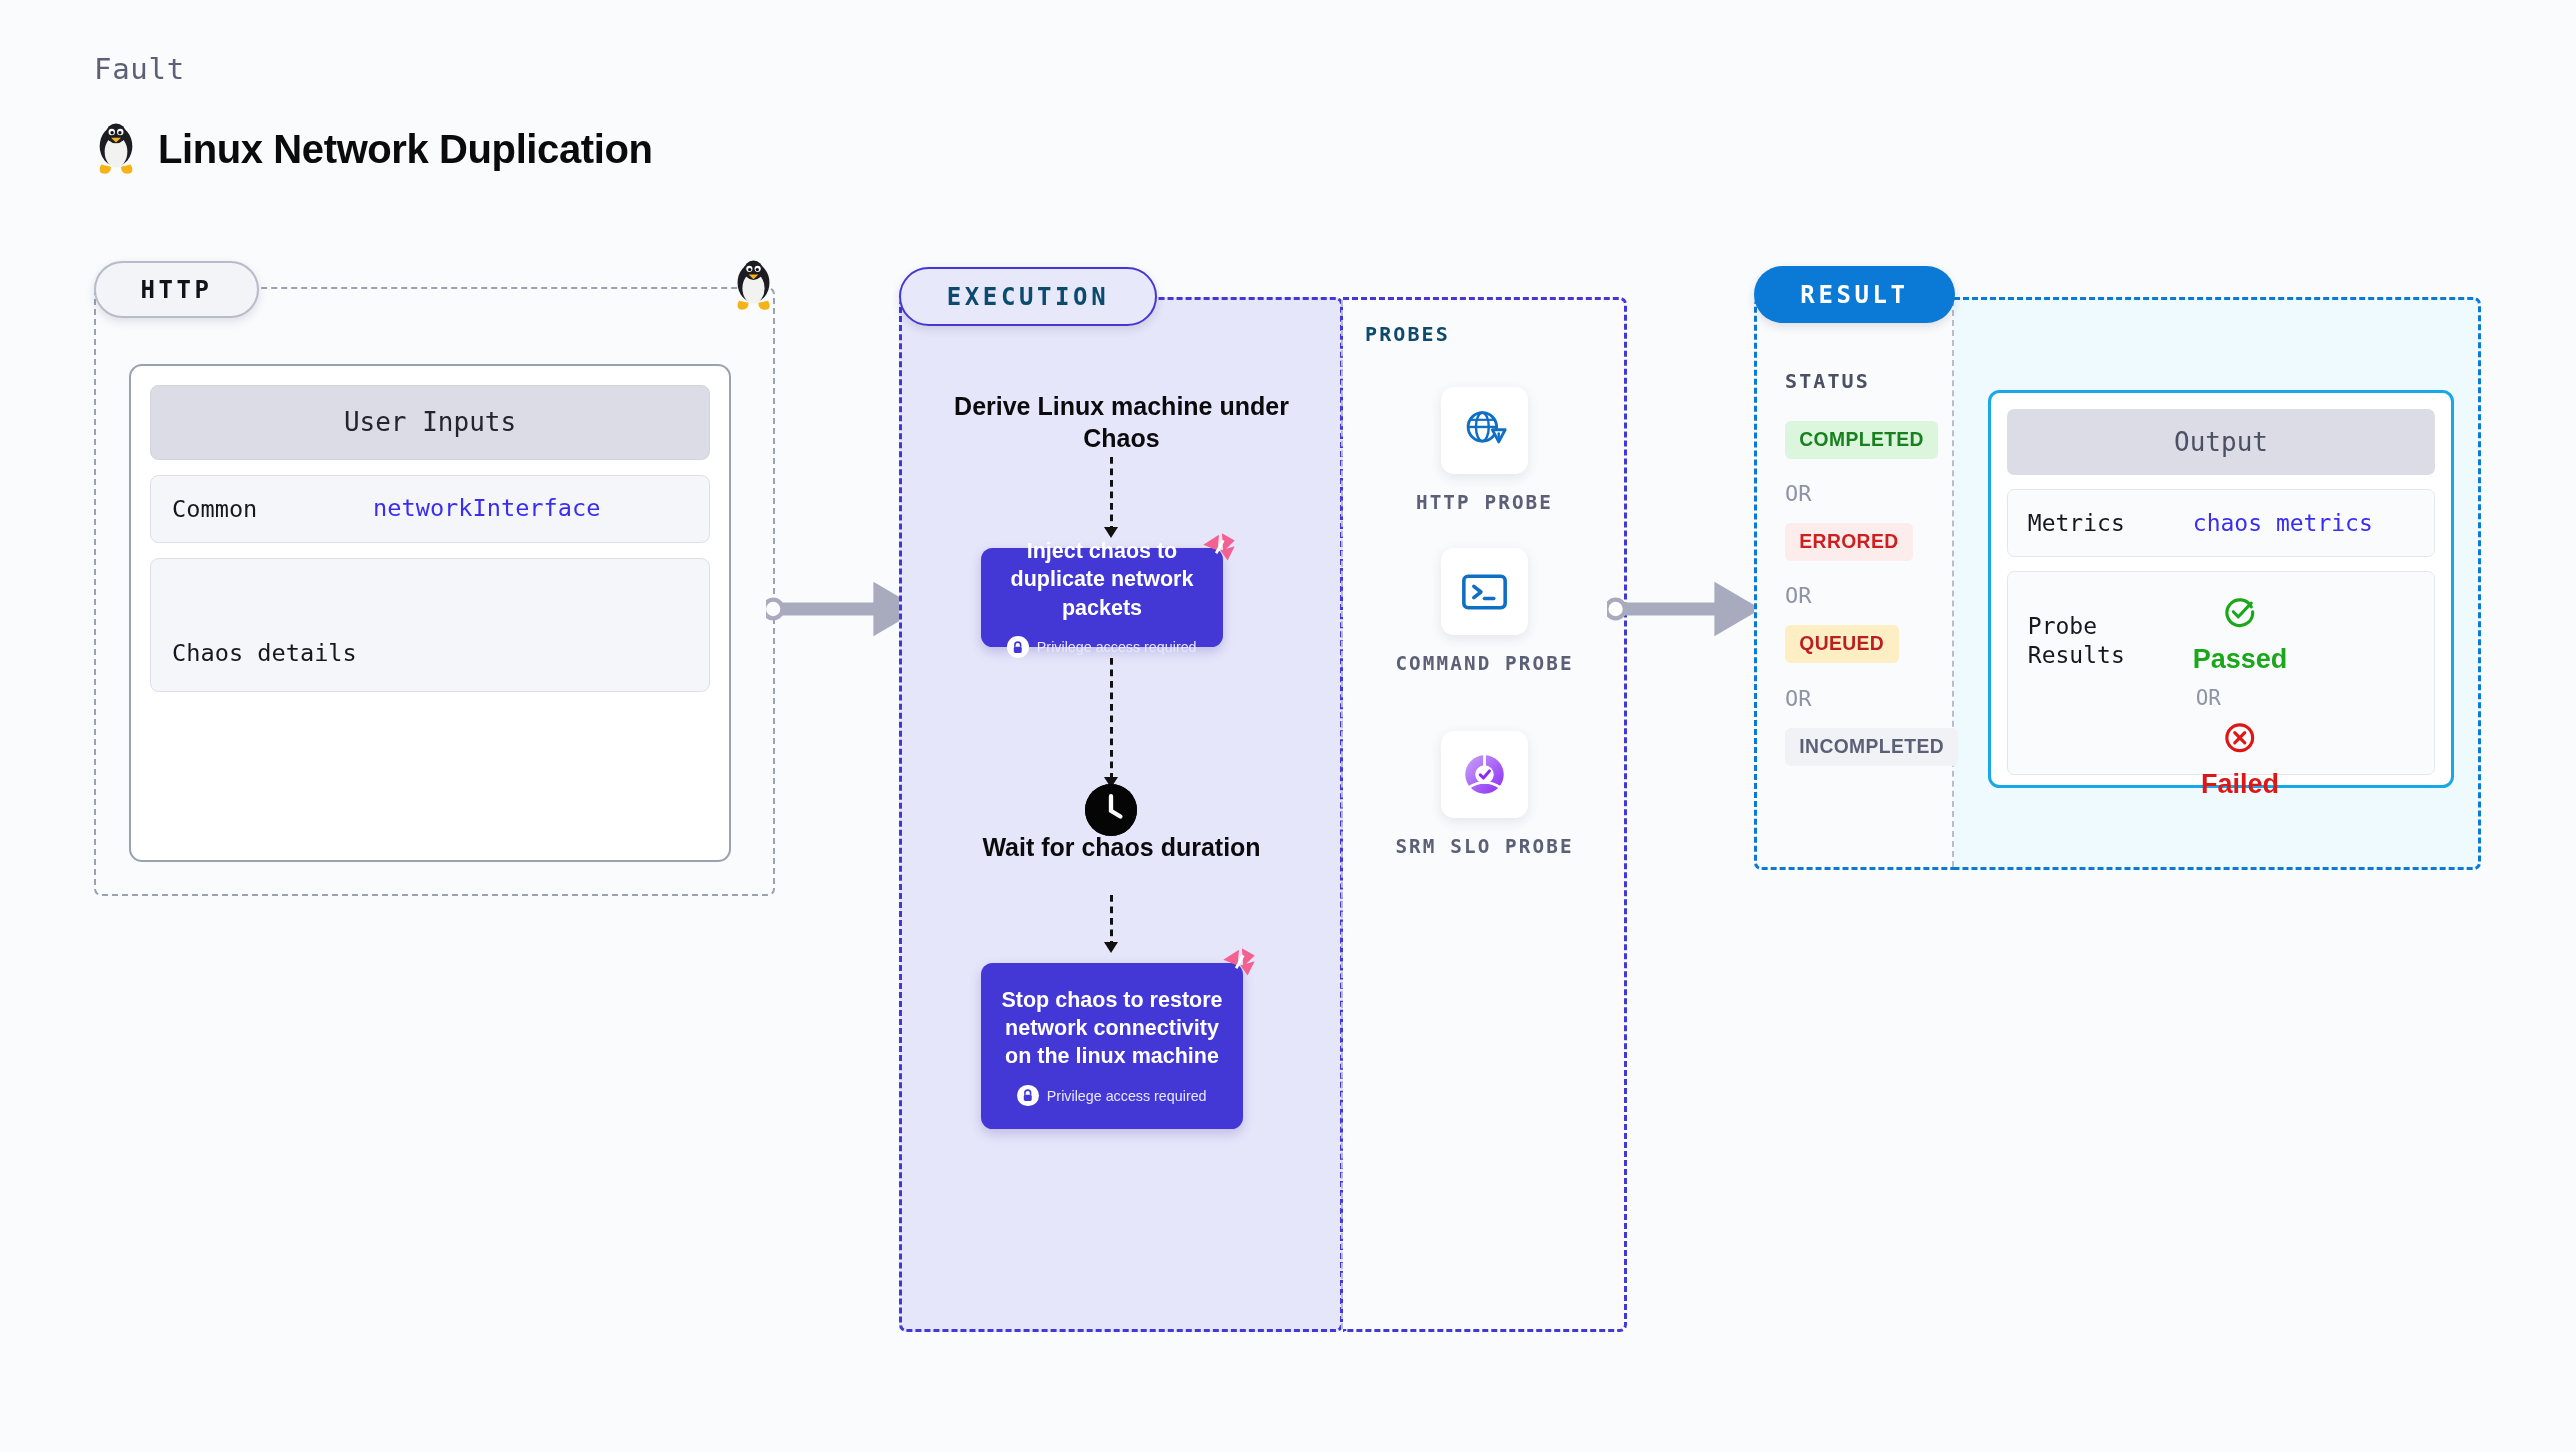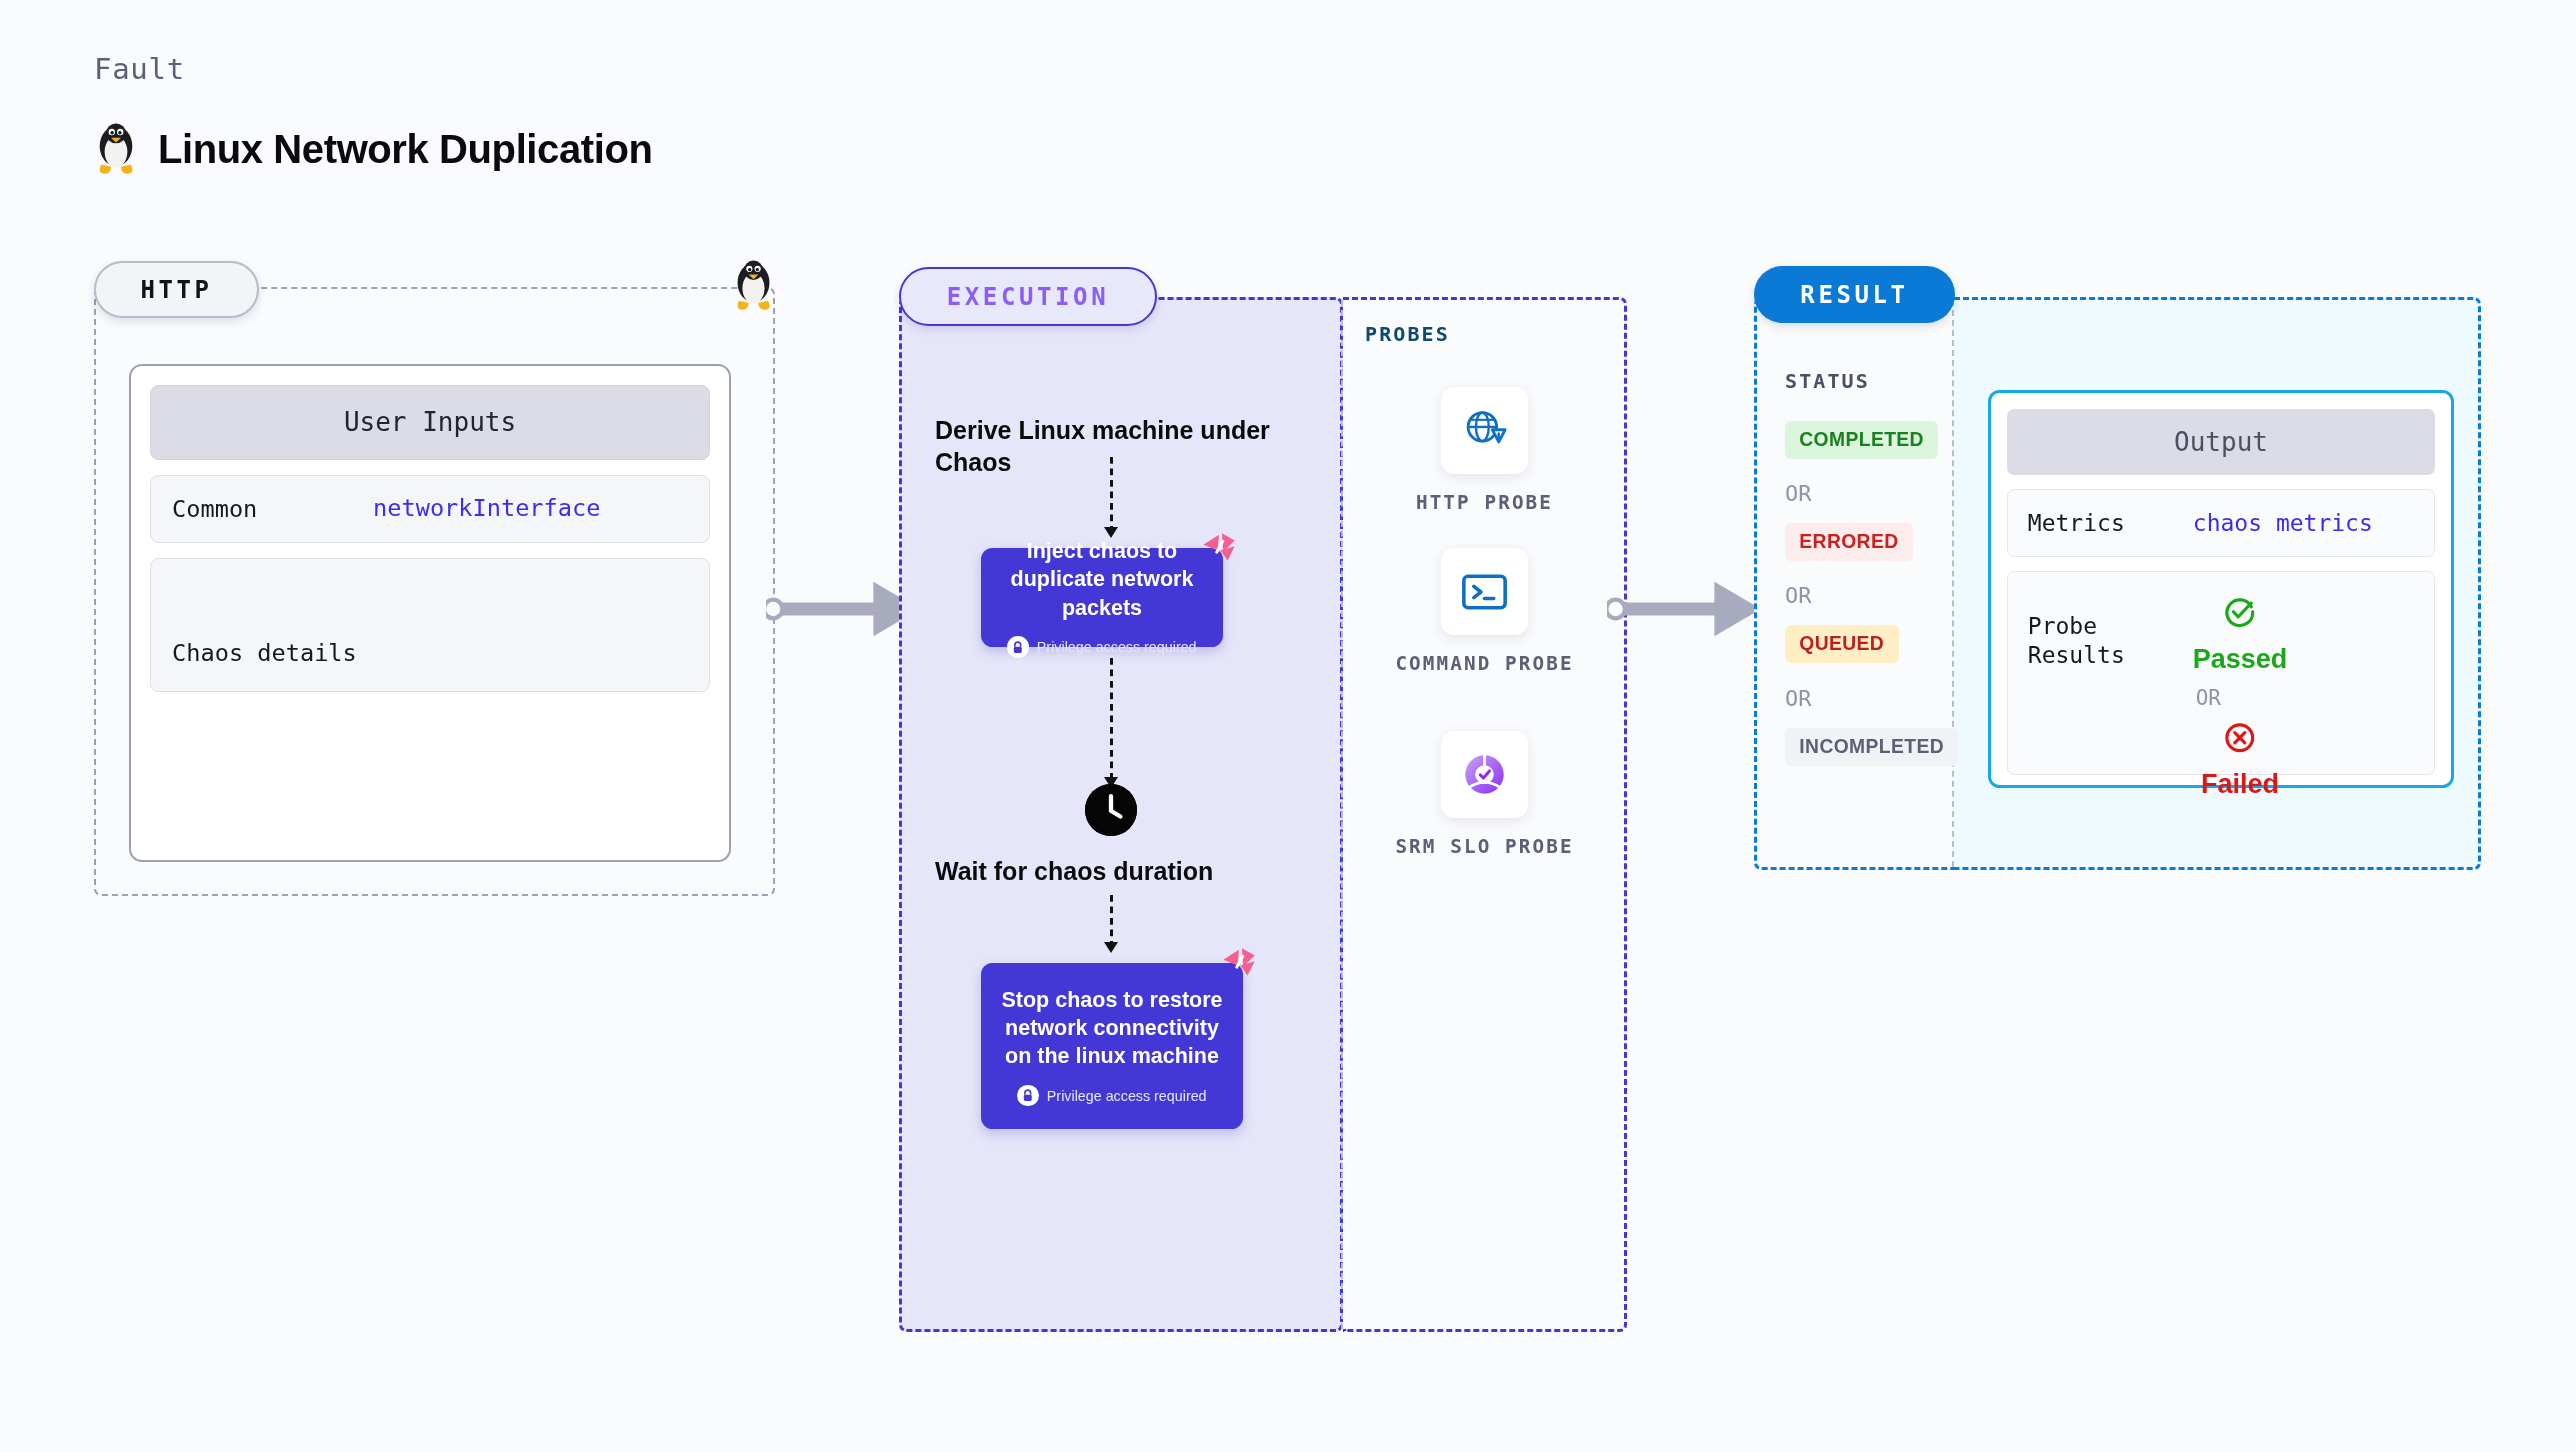--- a/index.html
+++ b/index.html
@@ -77,21 +77,21 @@
     box-shadow: 0 3.6px 10px rgba(30,30,60,0.13);
     z-index: 5;
   }
   #tune-pill {
     left: 94px; top: 261px; width: 165px; height: 57px;
     background: #f3f4f8; border: 2.1px solid #b7bcca; color: #12131a;
     font-size: 24px;
   }
   #exec-pill {
     left: 899px; top: 267px; width: 258px; height: 59px;
-    background: #e8e8fb; border: 2.9px solid #4338d6; color: #8b5cf6;
+    background: #e8e8fb; border: 2.9px solid #4338d6; color: #0c4a6e;
     font-size: 24px;
   }
   #result-pill {
     left: 1754px; top: 266px; width: 201px; height: 57px;
     background: #0b7ad6; border: none; color: #ffffff;
     font-size: 24px;
   }
 
   
   #tune-card {
@@ -112,22 +112,22 @@
     font-family: "DejaVu Sans Mono", monospace;
   }
   .row-key { width: 201px; font-size: 23.6px; color: #16181f; flex-shrink: 0; }
   .row-vals { display: flex; flex-direction: column; gap: 20px; }
   .row-val { font-size: 23.6px; color: #3a2df0; max-width: 287px; word-break: break-all; line-height: 1.1; }
   #chaos-row { align-items: flex-start; padding-top: 24px; padding-bottom: 24px; }
   #chaos-row .row-key { margin-top: 56px; }
 
   
   .flow-title {
-    position: absolute; font-weight: bold;
-    color: #0b0b0d; font-size: 25px; line-height: 1.28; margin-top: 24px;
+    position: absolute; text-align: center; font-weight: bold;
+    color: #0b0b0d; font-size: 25px; line-height: 1.28;
   }
   #derive-title { left: 935px; top: 390px; width: 373px; }
   #wait-title   { left: 935px; top: 831px; width: 373px; }
 
   .chaos-box {
     position: absolute; background: #4338d6; border-radius: 11.5px;
     color: #ffffff; text-align: center;
     display: flex; flex-direction: column; align-items: center; justify-content: center;
     box-shadow: 0 4.3px 11.5px rgba(50,40,160,0.22);
   }

